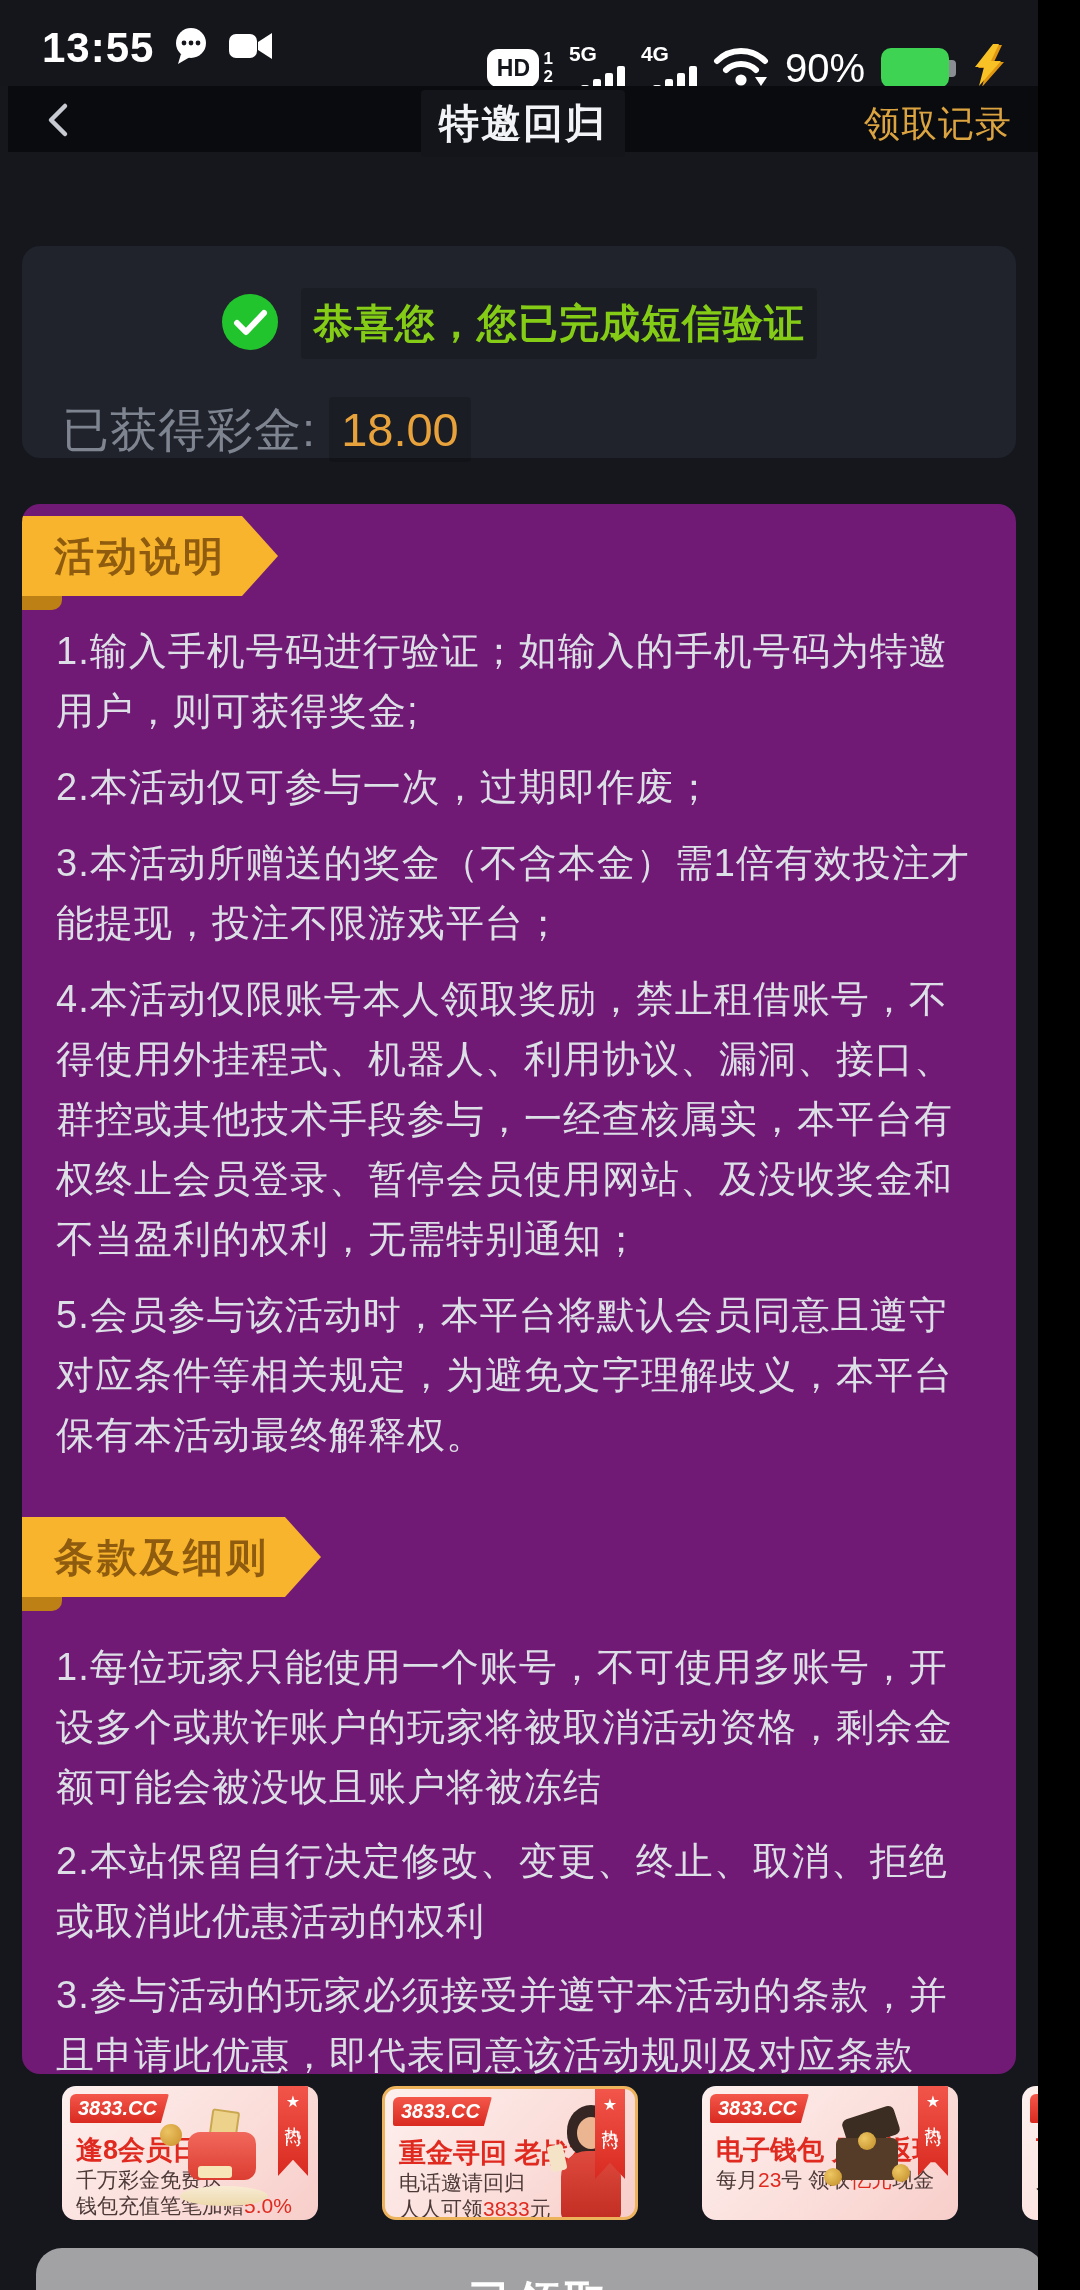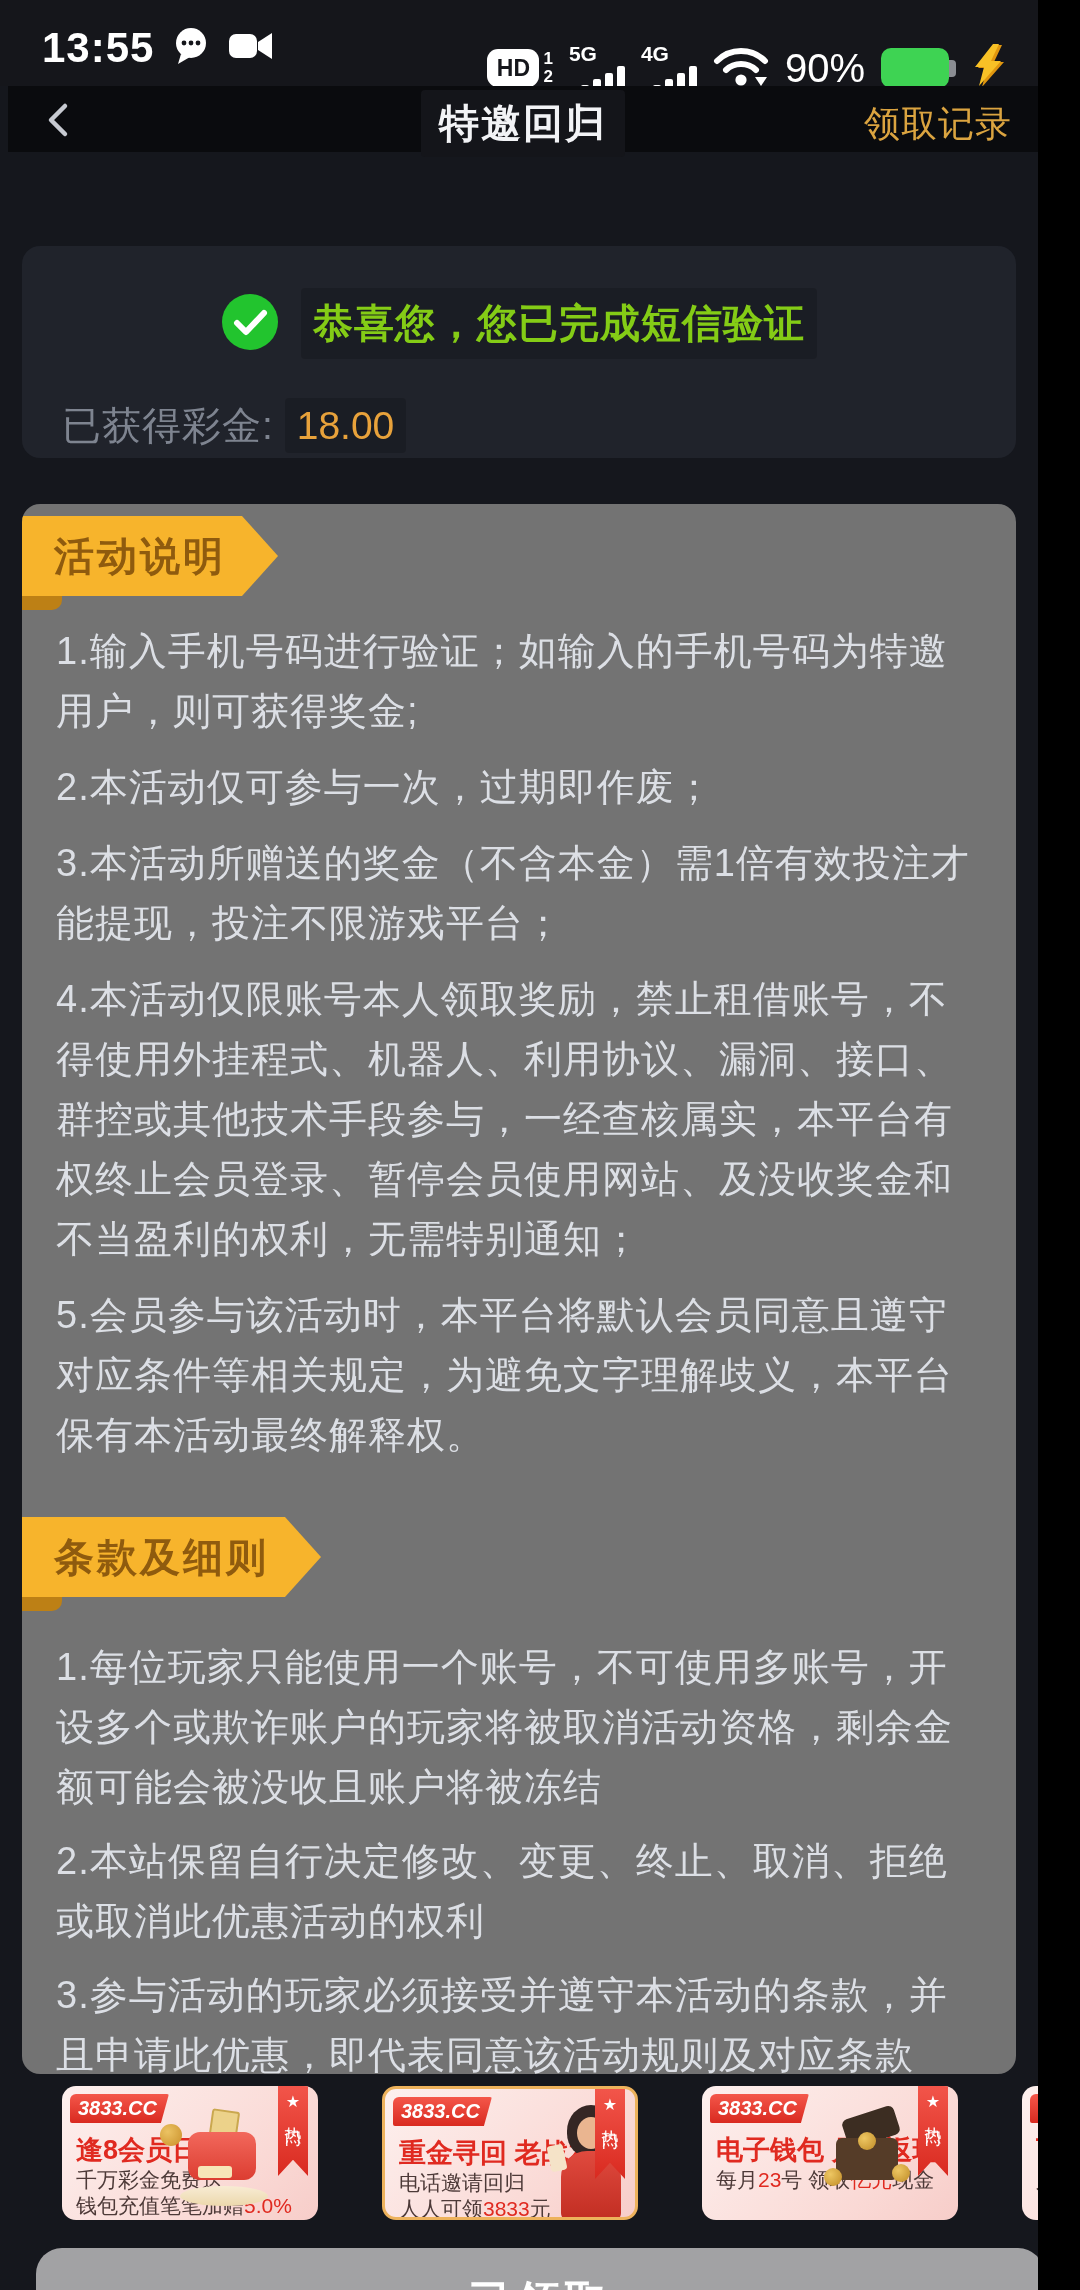--- a/index.html
+++ b/index.html
@@ -34,26 +34,26 @@
   .h-title{position:absolute;left:50%;transform:translateX(-50%);top:4px;
     background:#14151a;padding:6px 18px;border-radius:4px;
     font-size:40px;font-weight:bold;color:#f2f3f6;letter-spacing:2px;}
   .h-link{position:absolute;right:26px;top:14px;font-size:36px;color:#dba440;cursor:pointer;letter-spacing:1px;}
   
   .success-card{position:absolute;left:22px;right:22px;top:246px;height:212px;
     background:#20232b;border-radius:18px;box-sizing:border-box;padding-top:42px;}
   .sc-row1{display:flex;align-items:center;justify-content:center;gap:22px;}
   .sc-msg{font-size:40px;font-weight:bold;color:#84cc16;background:rgba(0,0,0,0.16);
     padding:8px 12px;border-radius:4px;letter-spacing:1px;}
-  .sc-row2{margin-top:40px;padding-left:40px;font-size:39px;}
+  .sc-row2{margin-top:40px;padding-left:40px;font-size:47px;}
   .sc-label{color:#7e8490;letter-spacing:1px;}
   .sc-value{color:#e8a23b;background:rgba(0,0,0,0.16);padding:6px 12px;border-radius:4px;}
   
   .rules-card{position:absolute;left:22px;right:22px;top:504px;height:1570px;
-    background:#737373;border-radius:18px;box-sizing:border-box;
+    background:#701a75;border-radius:18px;box-sizing:border-box;
     padding:12px 36px 0 34px;overflow:hidden;}
   .ribbon{position:relative;display:inline-flex;align-items:center;height:80px;
     background:#f7b42c;margin-left:-44px;padding:0 16px 0 42px;border-radius:10px 0 0 2px;}
   .ribbon::after{content:"";position:absolute;left:100%;top:0;width:0;height:0;
     border-left:36px solid #f7b42c;border-top:40px solid transparent;border-bottom:40px solid transparent;}
   .ribbon::before{content:"";position:absolute;left:0;top:100%;width:50px;height:14px;
     background:#bd8015;border-radius:0 0 10px 10px;}
   .ribbon-text{font-size:40px;font-weight:bold;color:#8f5b0e;letter-spacing:3px;}
   .ribbon.second{margin-top:36px;}
   .rule-list{margin-top:25px;}

